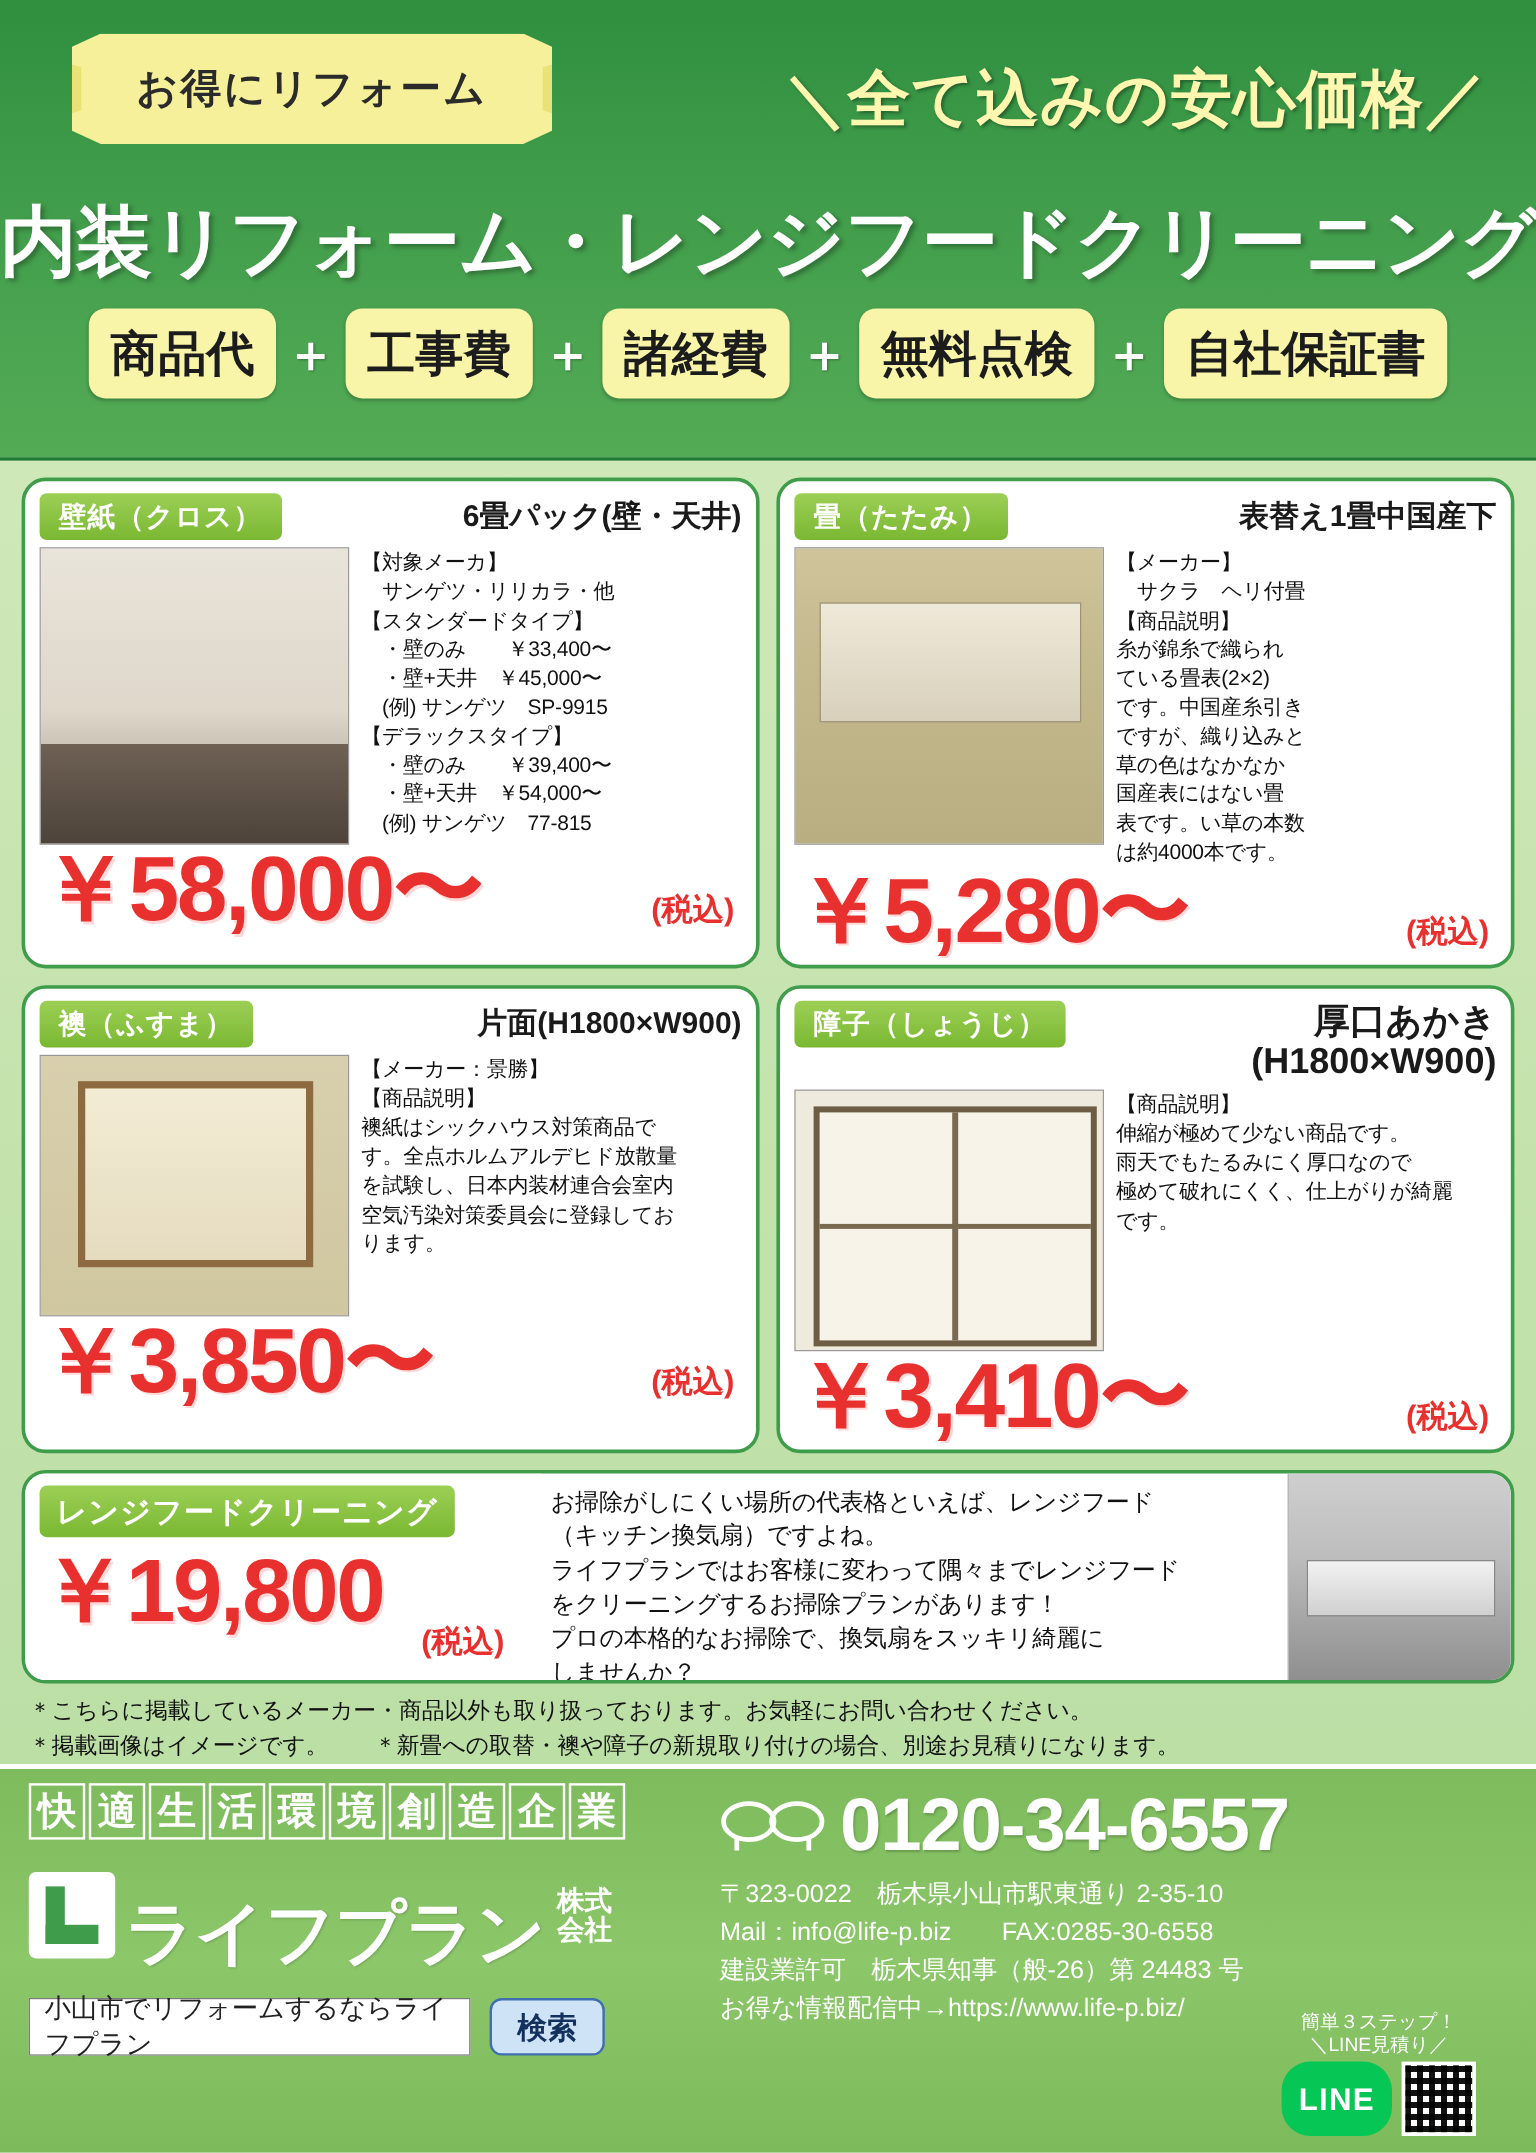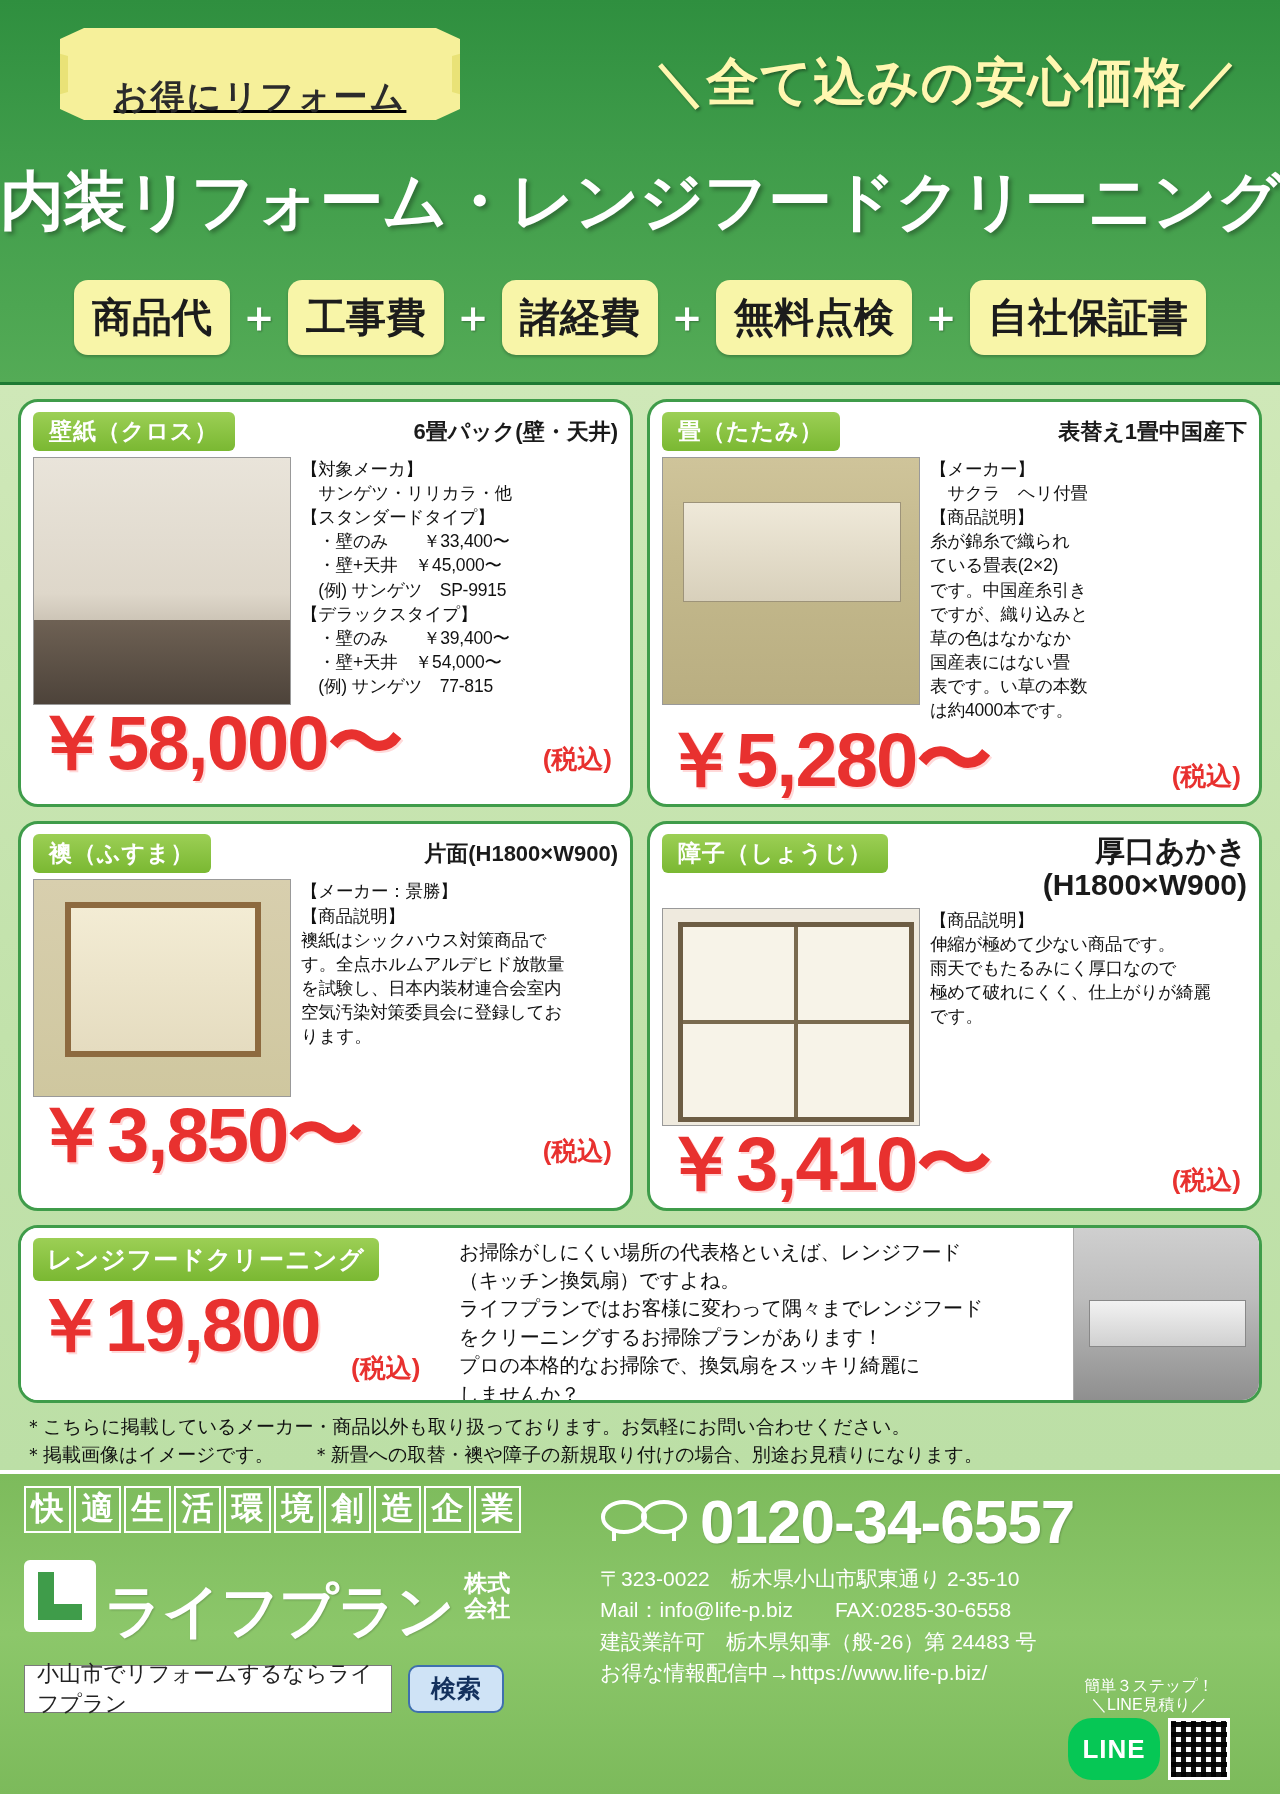--- a/index.html
+++ b/index.html
@@ -24,24 +24,23 @@
     background: linear-gradient(180deg, #2f8f3f 0%, #3f9c4a 40%, #54ab56 100%);
     height: 392px;
     border-bottom: 3px solid #1f7a34;
     overflow: hidden;
   }
   .ribbon {
     position: absolute;
     left: 60px; top: 28px;
     width: 400px; height: 92px;
     background: #f6f09a;
-    display: flex; align-items: flex-end; justify-content: center;
+    display: flex; align-items: center; justify-content: center;
     clip-path: polygon(0% 12%, 6% 0%, 94% 0%, 100% 12%, 100% 88%, 94% 100%, 6% 100%, 0% 88%);
     box-shadow: 0 2px 4px rgba(0,0,0,0.18);
-    text-decoration: underline;
   }
   .ribbon::before, .ribbon::after {
     content: "";
     position: absolute;
     top: 18px;
     width: 34px; height: 56px;
     background: #e9e277;
     z-index: -1;
   }
   .ribbon::before { left: -26px; clip-path: polygon(0 0, 100% 18%, 100% 82%, 0 100%, 22% 50%); }
@@ -61,21 +60,21 @@
     position: absolute;
     left: 0; right: 0; top: 158px;
     text-align: center;
     font-size: 64px; font-weight: bold; color: #ffffff;
     letter-spacing: -1px;
     text-shadow: 3px 3px 4px rgba(0,0,0,0.30);
     white-space: nowrap;
   }
   .chips {
     position: absolute;
-    left: 0; right: 0; bottom: 27px;
+    left: 0; right: 0; bottom: 49px;
     display: flex; align-items: center; justify-content: center;
     gap: 0;
   }
   .chip {
     background: #f8f5a8;
     border-radius: 14px;
     padding: 10px 18px;
     font-size: 40px; font-weight: bold; color: #1c1c1c;
     box-shadow: 0 2px 3px rgba(0,0,0,0.22);
     white-space: nowrap;
@@ -117,21 +116,21 @@
     font-size: 23px;
     font-weight: bold;
     padding: 4px 16px;
     border-radius: 6px;
     white-space: nowrap;
     letter-spacing: 1px;
   }
   .cat-title {
     flex: 1;
     text-align: right;
-    font-size: 22px;
+    font-size: 25px;
     font-weight: bold;
     color: #1a1a1a;
     white-space: nowrap;
     line-height: 1.12;
   }
   .cat-title.two-line { font-size: 30px; }
   .card-body { display: flex; gap: 10px; }
   .photo {
     width: 258px; height: 248px;
     border: 1px solid #999;

